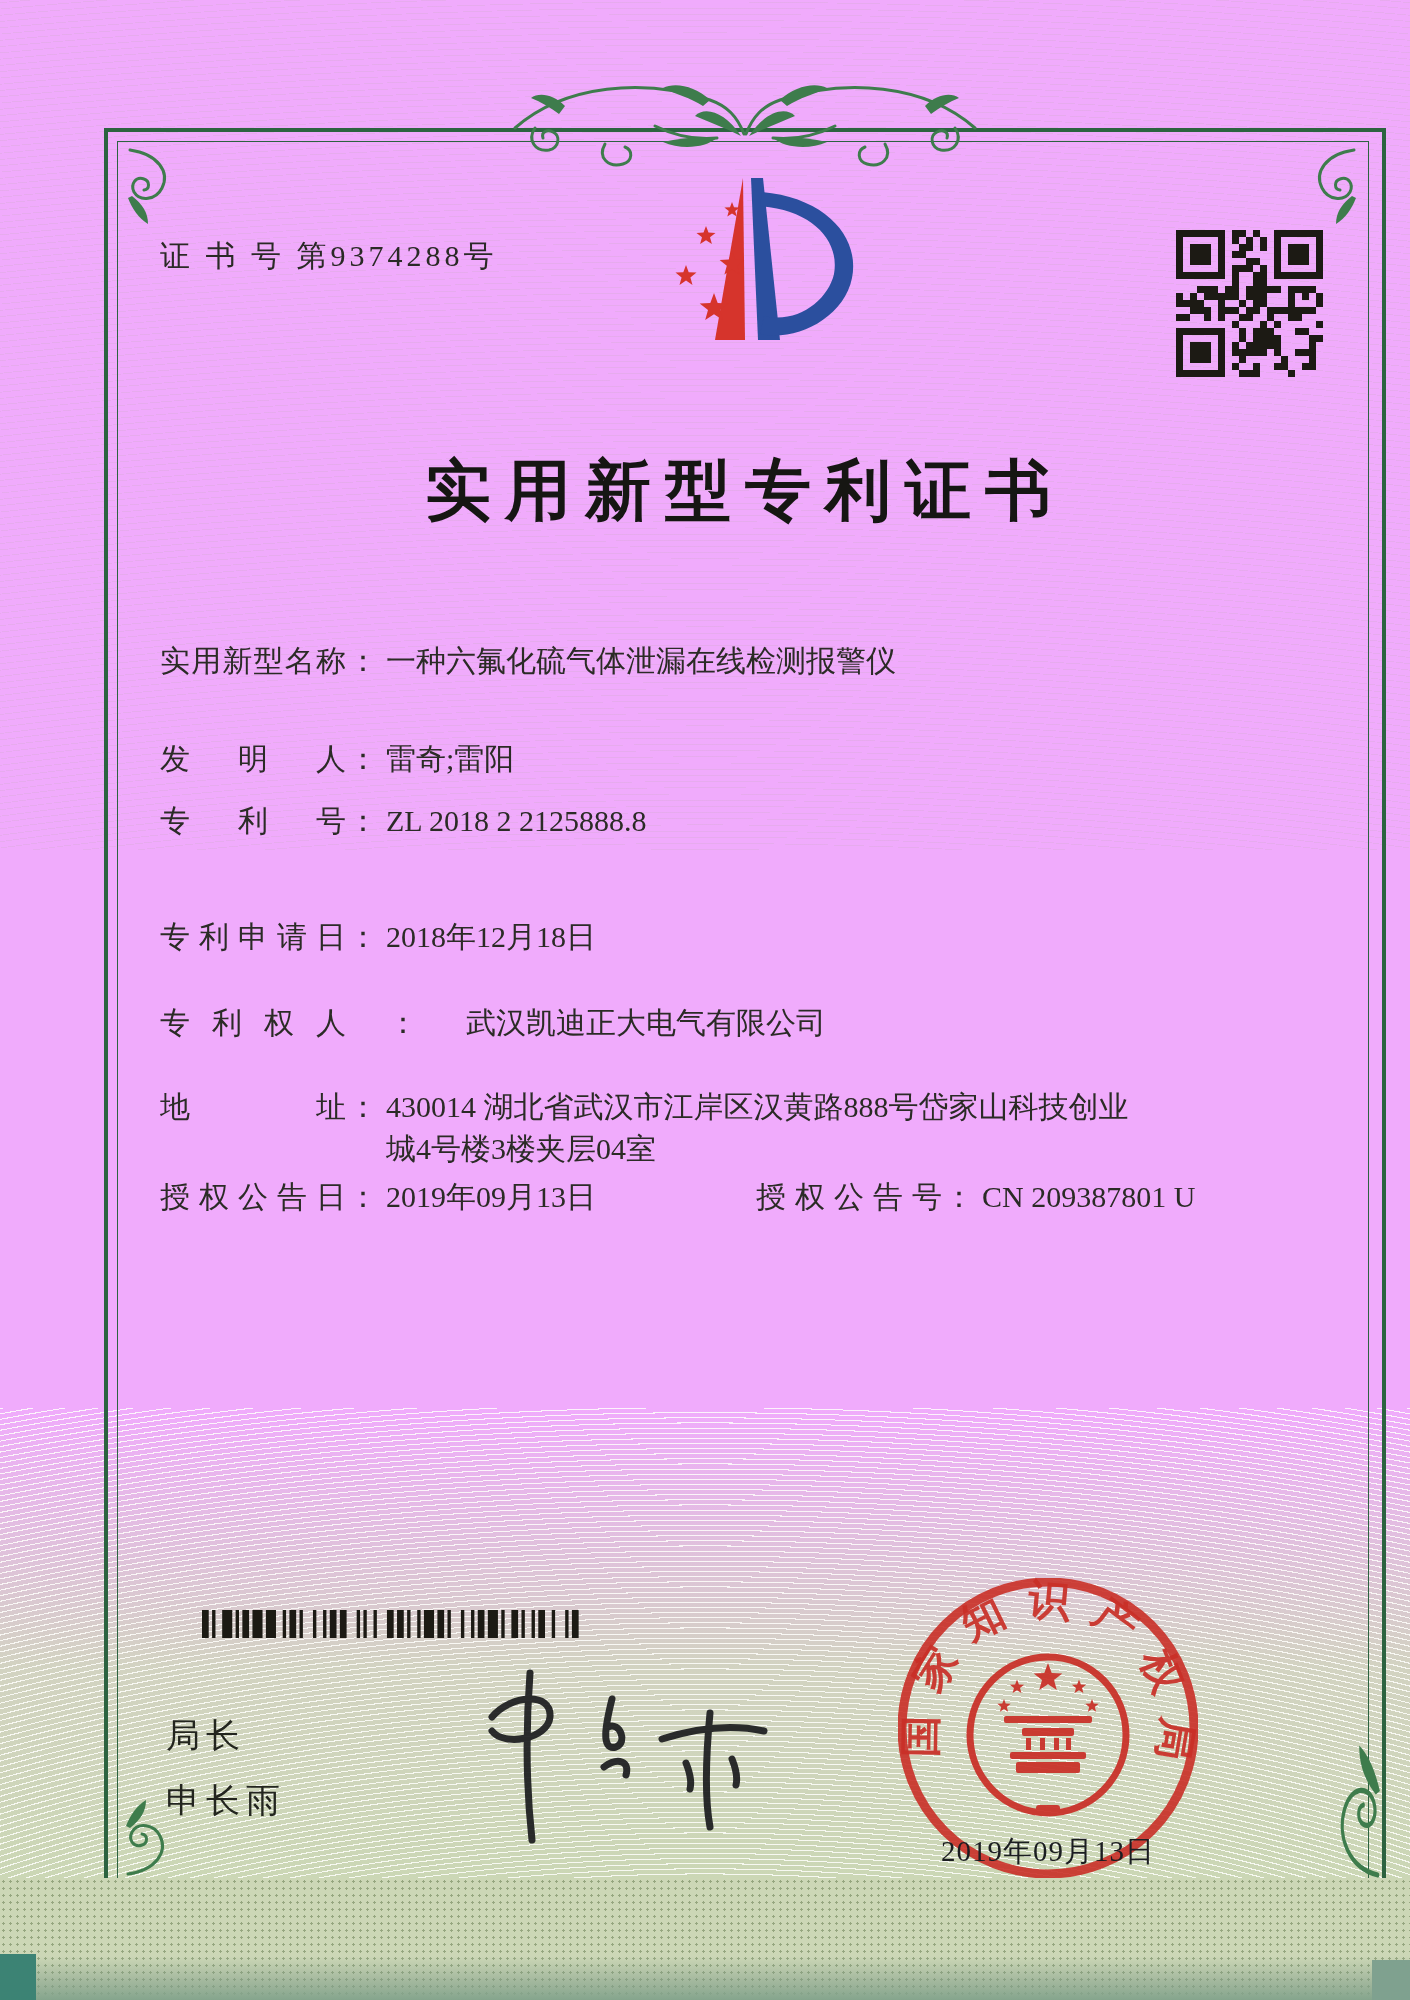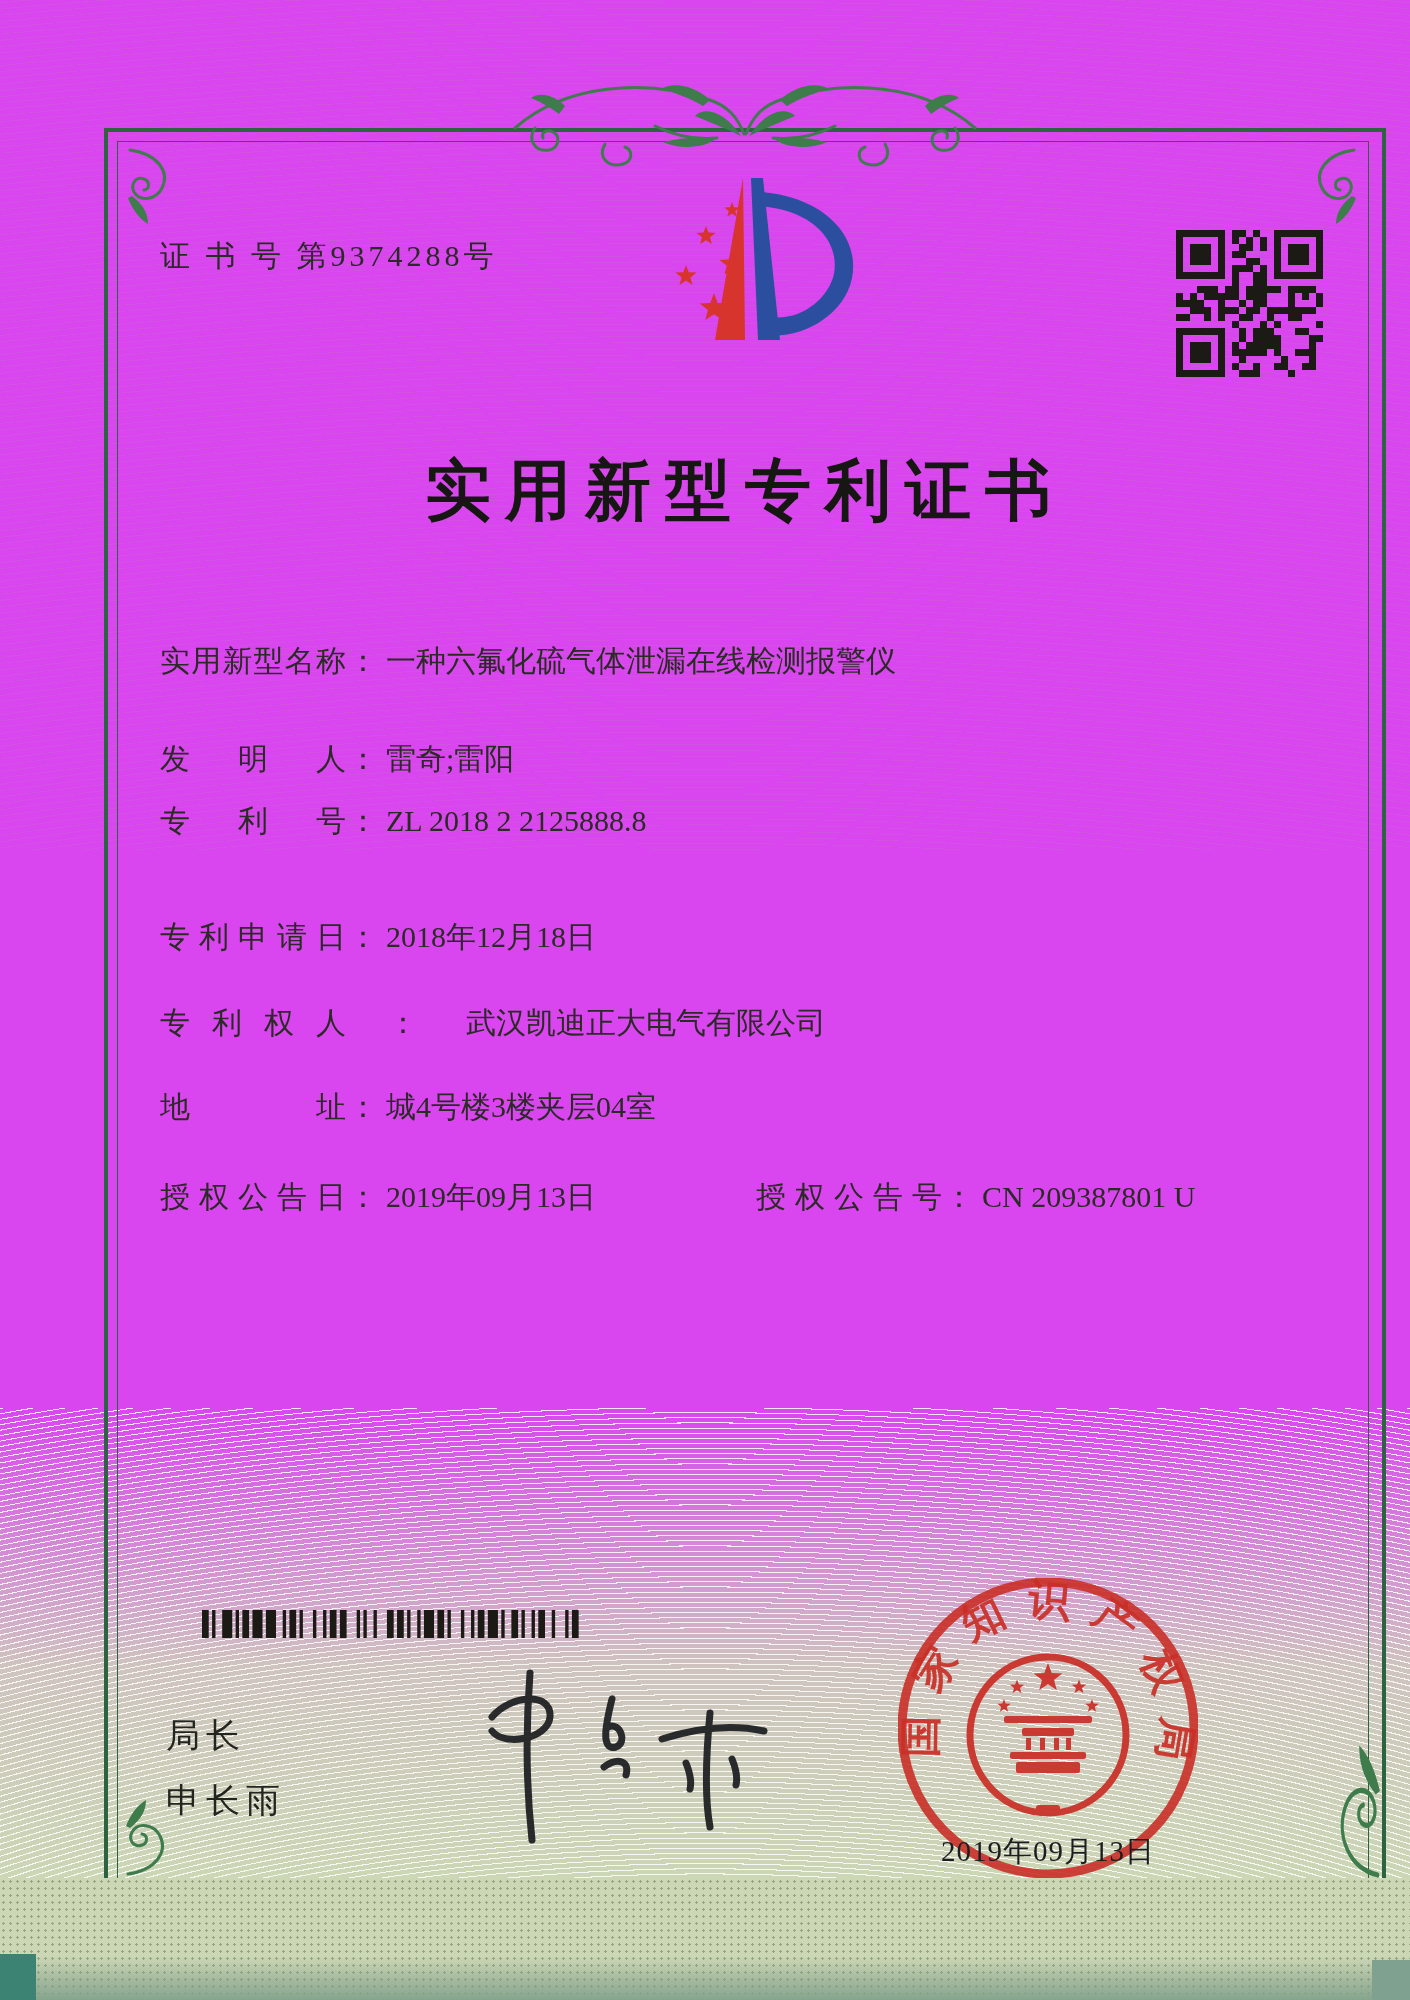--- a/index.html
+++ b/index.html
@@ -1,18 +1,18 @@
 <!DOCTYPE html>
 <html><head>
 <meta charset="utf-8">
 <style>
   html,body{margin:0;padding:0;}
   .page{
     position:relative; width:1410px; height:2000px; overflow:hidden;
-    background:#d946ef;
+    background:#f0abfc;
     font-family:"Liberation Serif","DejaVu Serif",serif;
     color:#26261f;
   }
   .abs{position:absolute;}
   
   .waves-faint{
     left:0; top:560; width:1410px; height:850px; z-index:0;
     background:repeating-radial-gradient(1600px 900px at 50% 290%,
       rgba(160,170,130,.12) 0 1.5px, rgba(0,0,0,0) 1.5px 11px);
   }
@@ -315,20 +315,21 @@
   </div>
   <div class="abs field field-r5">
     <span class="f-label">专利权人</span>
       <span class="f-colon">：</span>
       <span class="f-value">武汉凯迪正大电气有限公司</span>
   </div>
   <div class="abs field field-r6">
     <span class="f-label">地址</span>
       <span class="f-colon">：</span>
       <span class="f-value">
+        <span class="line1" style="display:block;">430014 湖北省武汉市江岸区汉黄路888号岱家山科技创业</span>
         <span class="line2" style="display:block;">城4号楼3楼夹层04室</span>
       </span>
   </div>
   <div class="abs field field-r7">
     <span class="f-label">授权公告日</span>
       <span class="f-colon">：</span>
       <span class="f-value">2019年09月13日</span>
   </div>
   <div class="abs field field-r7b">
     <span class="f-label">授权公告号</span>

